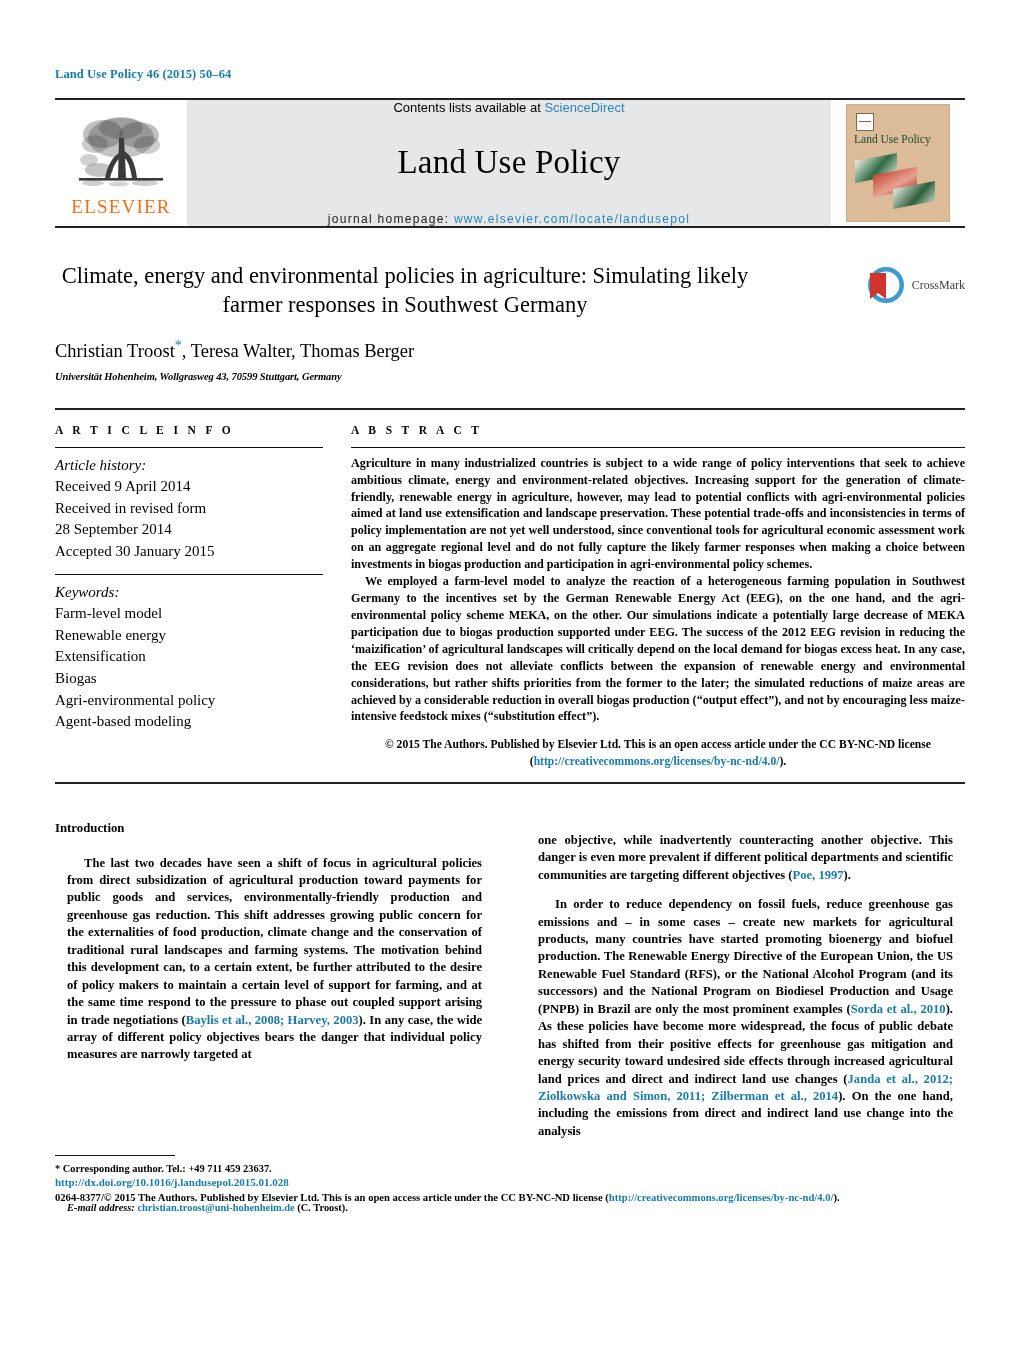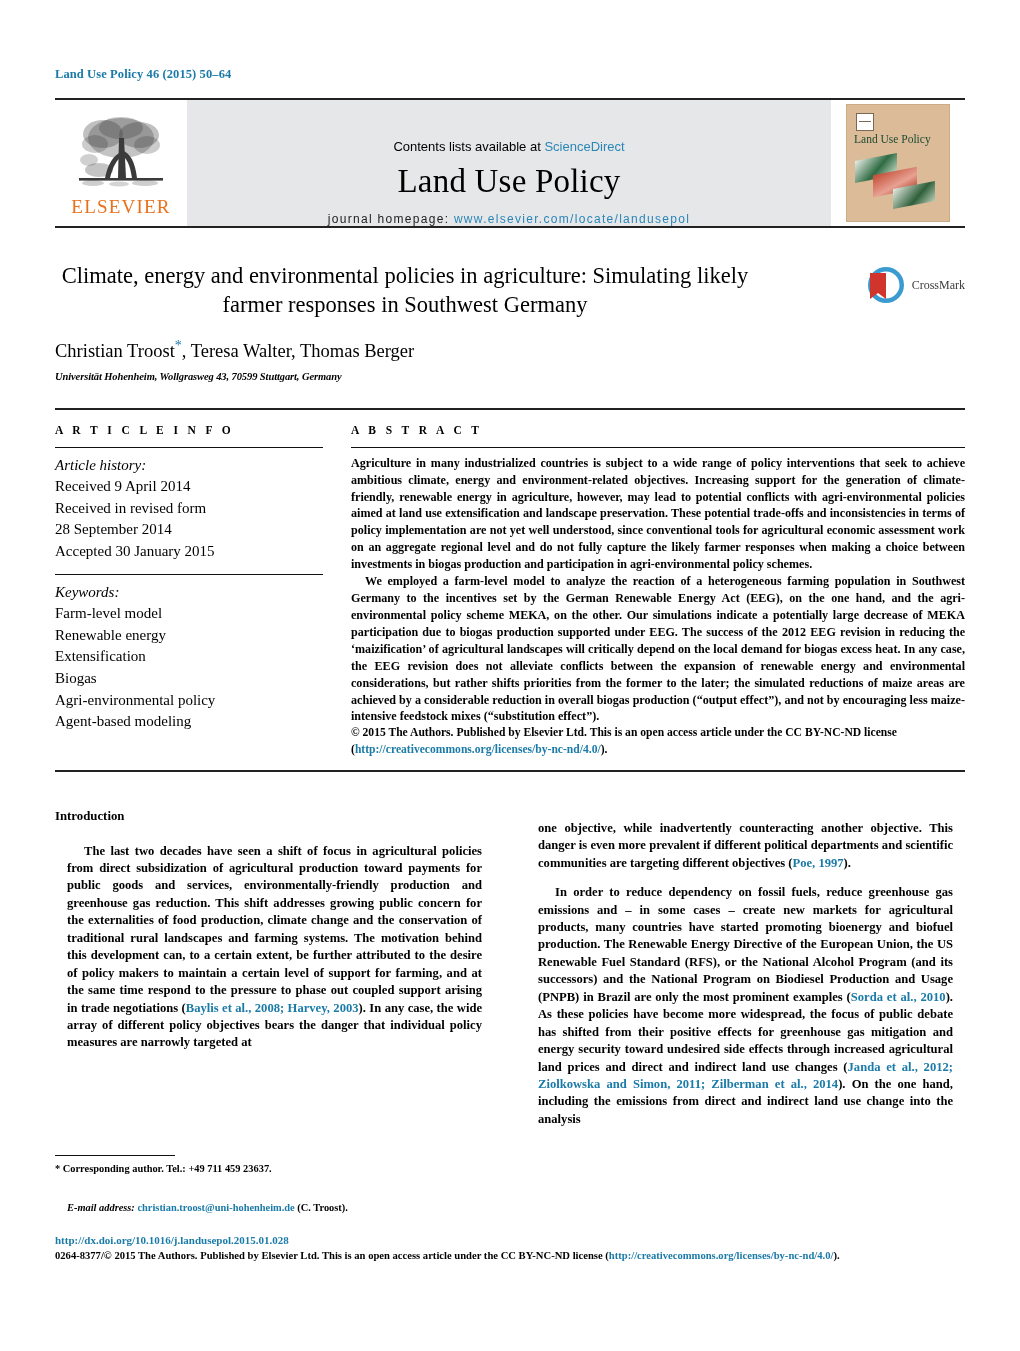--- a/index.html
+++ b/index.html
@@ -62,21 +62,21 @@
     letter-spacing: 1.2px;
     line-height: 1;
     margin-top: 1px;
   }
   .mast-center {
     flex: 1 1 auto;
     background: #e6e7e8;
     display: flex;
     flex-direction: column;
     align-items: center;
-    justify-content: flex-end;
+    justify-content: space-between;
     gap: 2px;
   }
   .contents-line {
     font-size: 13px;
     color: #000;
     font-family: "Liberation Sans", sans-serif;
   }
   .contents-line .sd {
     color: #2a86b8;
   }
@@ -221,22 +221,22 @@
     font-size: 12.1px;
     line-height: 1.40;
     text-align: justify;
     font-weight: bold;
   }
   .abstract-body p { margin: 0; }
   .abstract-body p + p { text-indent: 14px; }
   .copyright {
     font-size: 11.6px;
     line-height: 1.40;
-    text-align: left;
-    margin-top: 0;
+    text-align: center;
+    margin-top: 12px;
     font-weight: bold;
   }
   a, .lnk {
     color: #1a7aa8;
     text-decoration: none;
   }
 
   
   .body-cols {
     margin-top: 36px;
@@ -277,21 +277,21 @@
     line-height: 1.42;
     font-weight: bold;
   }
   .footnote-line .ital { font-style: italic; }
   .fn-indent { padding-left: 12px; text-indent: -12px; }
 
   
   .page-footer {
     position: absolute;
     left: 55px;
-    top: 1232px;
+    top: 1174px;
     width: 910px;
   }
   .doi-line {
     font-size: 11px;
     color: #1a7aa8;
     font-weight: bold;
     line-height: 1.5;
   }
   .issn-line {
     font-size: 10.6px;

